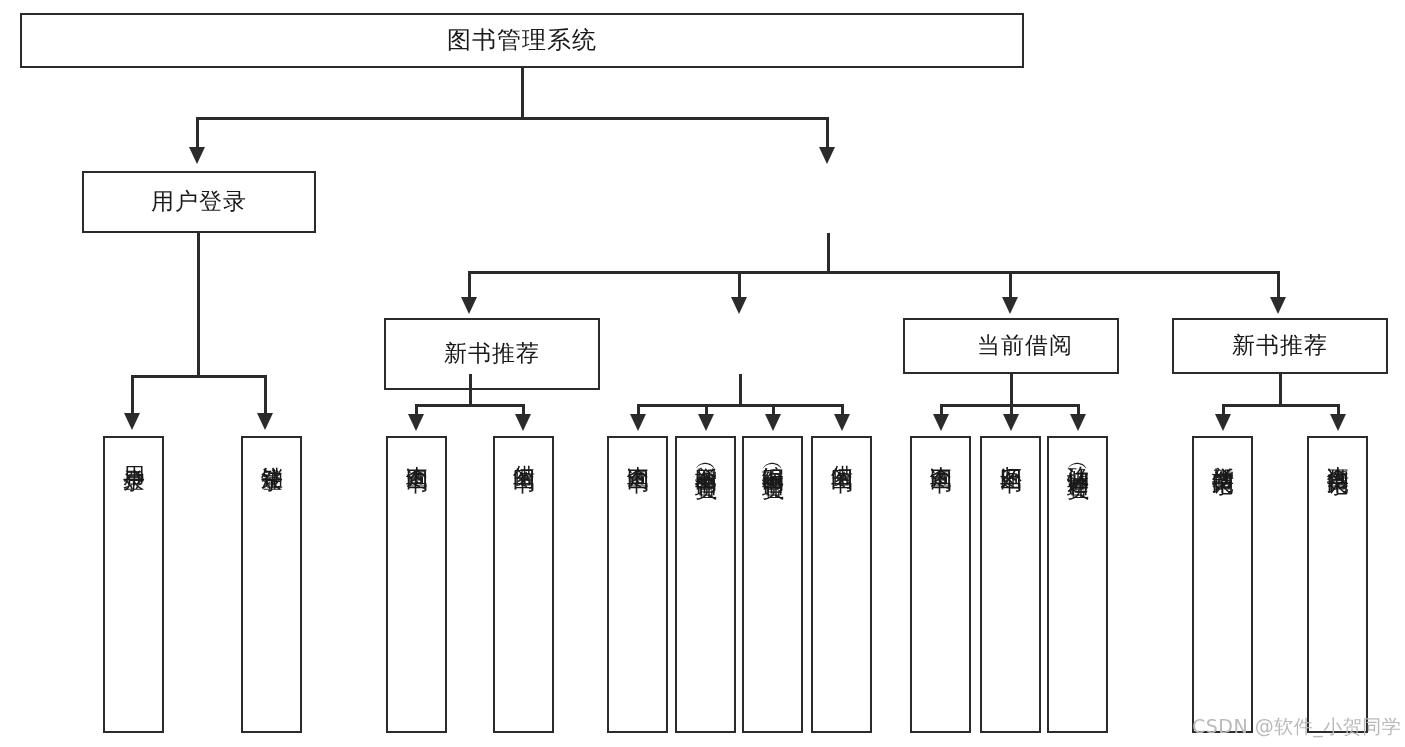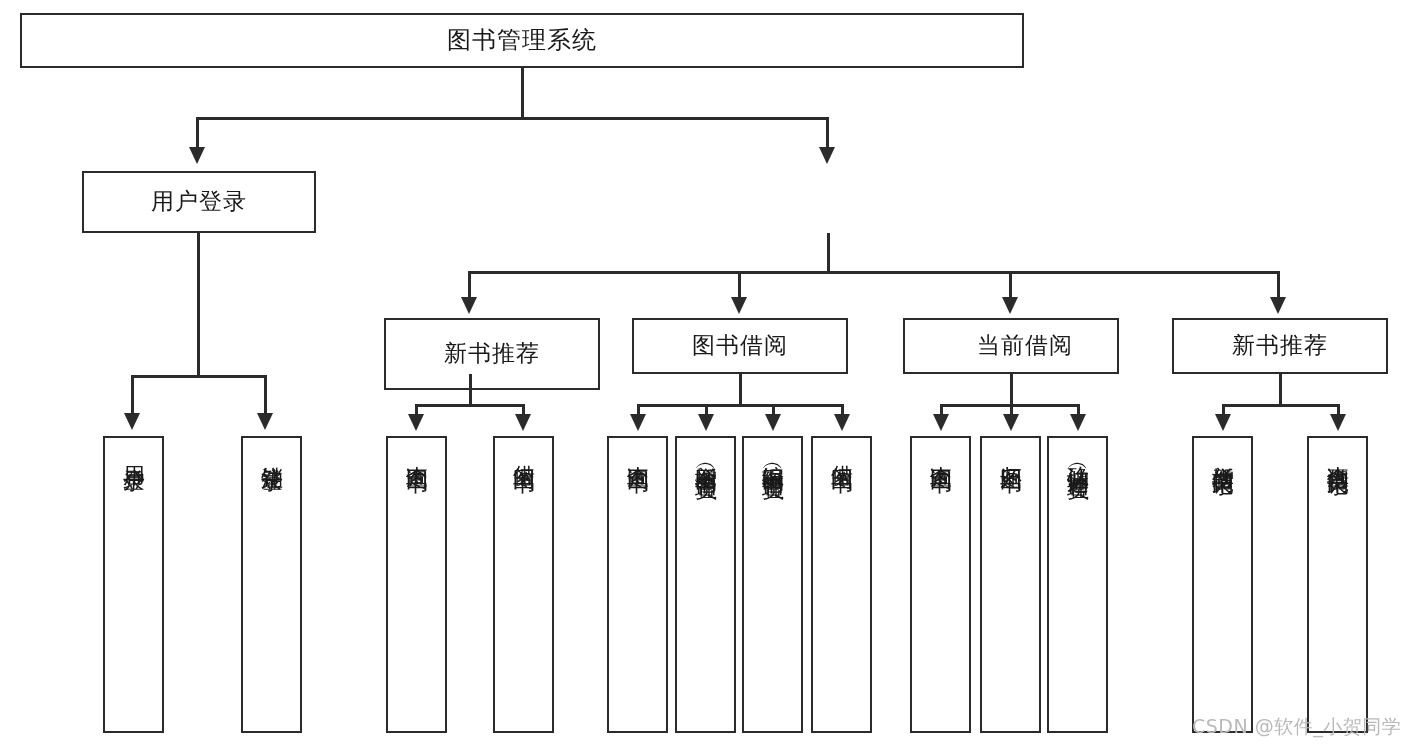--- a/index.html
+++ b/index.html
@@ -121,23 +121,20 @@
   <div class="vline" style="left:738px; top:271px; width:3px; height:28px;"></div>
   <div class="arrow" style="left:731px; top:297px;"></div>
   <div class="vline" style="left:1009px; top:271px; width:3px; height:28px;"></div>
   <div class="arrow" style="left:1002px; top:297px;"></div>
   <div class="vline" style="left:1277px; top:271px; width:3px; height:28px;"></div>
   <div class="arrow" style="left:1270px; top:297px;"></div>
 
   <div class="node h-node" style="left:384px; top:318px; width:216px; height:72px;">
     <span>新书推荐</span>
   </div>
-  <div class="node h-node" style="left:632px; top:318px; width:216px; height:56px;">
-    <span>图书借阅</span>
-  </div>
   <div class="node h-node" style="left:903px; top:318px; width:216px; height:56px;padding-left:28px;">
     <span>当前借阅</span>
   </div>
   <div class="node h-node" style="left:1172px; top:318px; width:216px; height:56px;">
     <span>新书推荐</span>
   </div>
 
   <div class="vline" style="left:469px; top:374px; width:3px; height:32px;"></div>
   <div class="hline" style="left:415px; top:404px; width:110px; height:3px;"></div>
   <div class="vline" style="left:415px; top:404px; width:3px; height:12px;"></div>

